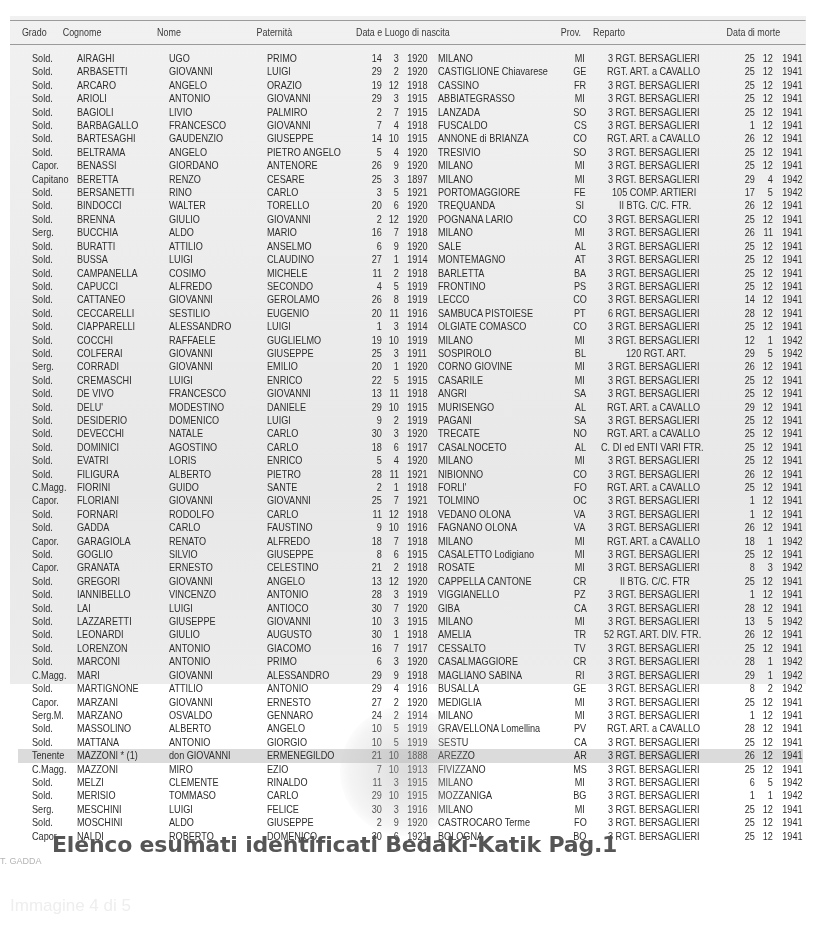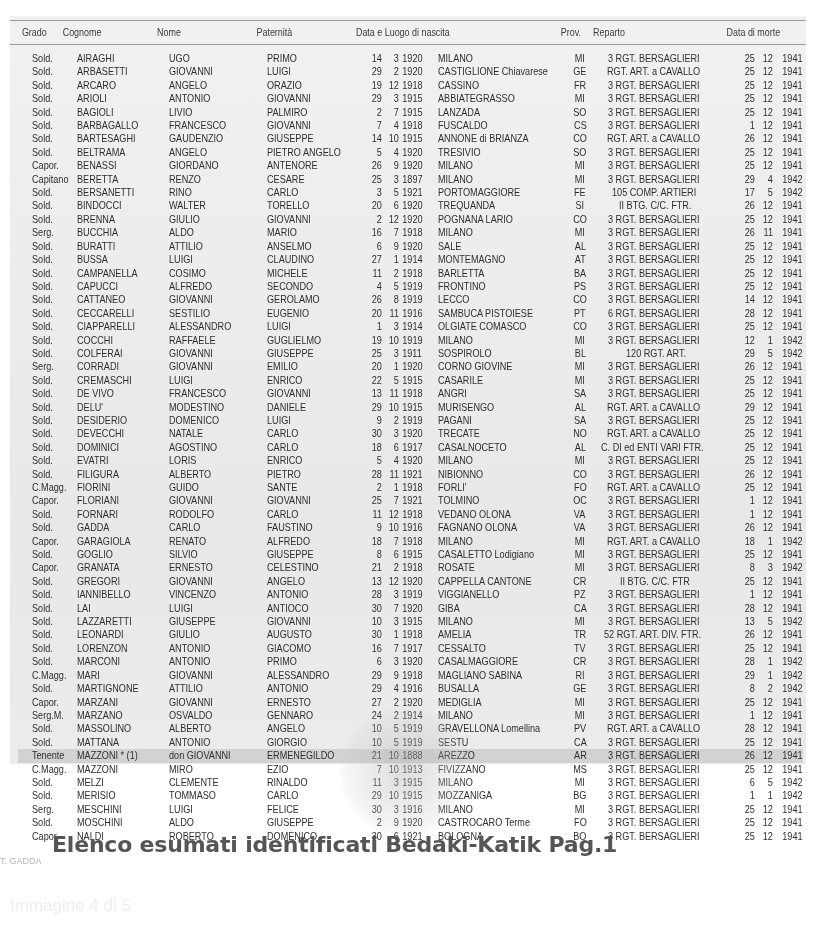--- a/index.html
+++ b/index.html
@@ -1,40 +1,40 @@
 <!DOCTYPE html>
 <html><head>
 <meta charset="utf-8">
 <style>
   html, body { margin: 0; padding: 0; background: #ffffff; }
   body { width: 821px; height: 927px; position: relative; overflow: hidden;
          font-family: "Liberation Sans", sans-serif; }
   .sheet {
-    position: absolute; left: 10px; top: 16px; width: 796px; height: 748px;
+    position: absolute; left: 10px; top: 16px; width: 796px; height: 668px;
     background: linear-gradient(180deg, #f1f1f1 0%, #ececec 40%, #e8e8e8 70%, #ececec 100%);
   }
   .header {
     position: absolute; left: 0; top: 0; width: 796px; height: 34px;
     font-family: "Liberation Sans", sans-serif; font-size: 10.5px; color: #3a3a3a;
     transform: scaleX(0.85); transform-origin: left top;
   }
   .hline { position: absolute; height: 1px; background: #9a9a9a; }
   .h { position: absolute; top: 10px; white-space: nowrap; }
   table.rows {
     position: absolute; left: 8px; top: 36px; border-collapse: collapse;
     font-size: 10.6px; color: #2e2e2e; table-layout: fixed;
   }
   table.rows td { padding: 0; height: 13.4px; line-height: 13.4px; white-space: nowrap; overflow: hidden; }
   .c-grado { width: 45px; padding-left: 14px !important; }
   .c-cog { width: 92px; }
   .c-nome { width: 98px; }
   .c-pat { width: 95px; }
   .c-dd { width: 20px; text-align: right; }
   .c-mm { width: 17px; text-align: right; }
-  .c-yy { width: 33px; text-align: left; padding-right: 6px !important; }
+  .c-yy { width: 33px; text-align: center; padding-right: 6px !important; }
   .c-luogo { width: 128px; margin-top: 30px; }
   .c-prov { width: 26px; text-align: center; padding-right: 5px !important; }
   .c-rep { width: 128px; text-align: center; }
   .c-md { width: 30px; text-align: right; }
   .c-mmm { width: 18px; text-align: right; }
   .c-myy { width: 30px; text-align: right; }
   .rows td { transform-origin: left; }
   .cond { display: inline-block; transform: scaleX(0.86); transform-origin: left center; }
   .cond-r { display: inline-block; transform: scaleX(0.86); transform-origin: right center; }
   tr.shade td { background: rgba(190,190,190,0.55); }

